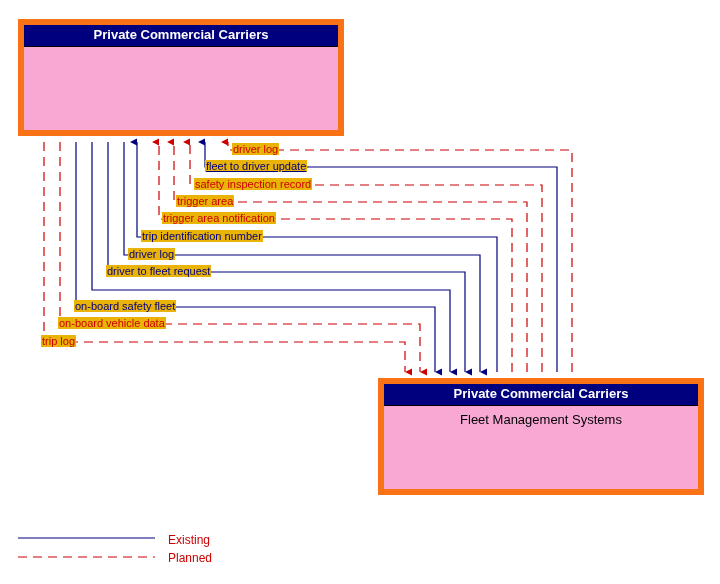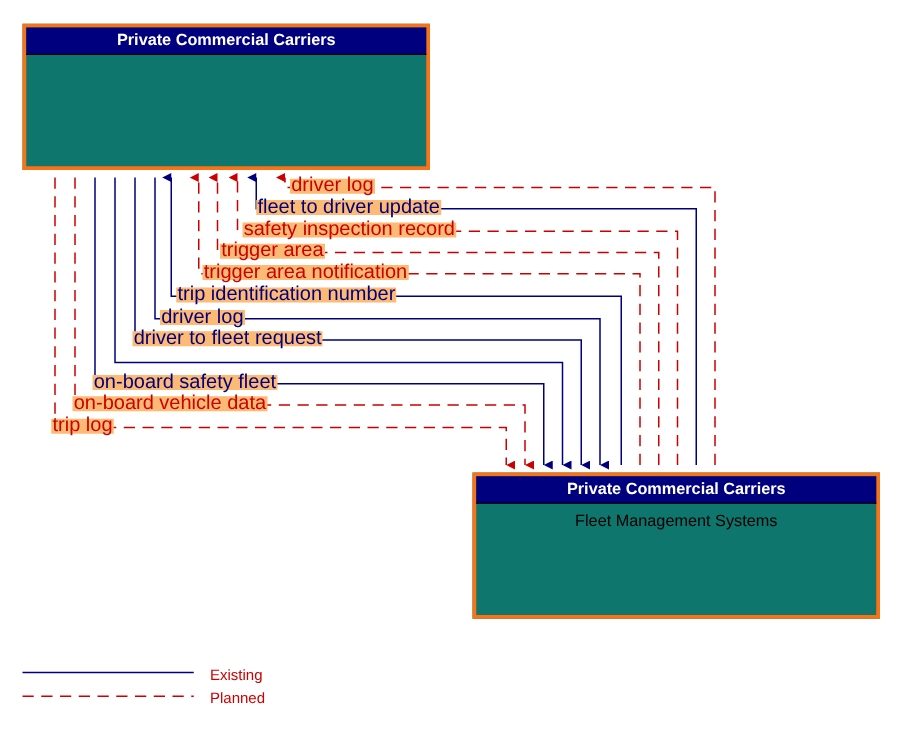--- a/index.html
+++ b/index.html
@@ -21,22 +21,22 @@
     height: 584px;
   }
   svg.layer {
     position: absolute;
     left: 0; top: 0;
     width: 720px;
     height: 584px;
   }
   .box {
     position: absolute;
-    border: 3px solid #f97316;
-    background: #0f766e;
+    border: 6px solid #f97316;
+    background: #f9a8d4;
     box-sizing: border-box;
   }
   .box-header {
     background: #00007f;
     color: #ffffff;
     font-size: 13px;
     font-weight: bold;
     text-align: center;
     padding: 3px 2px 4px 2px;
     border-bottom: 1px solid #000000;
@@ -56,24 +56,24 @@
     height: 117px;
   }
   #box-fleet-management {
     left: 378px;
     top: 378px;
     width: 326px;
     height: 117px;
   }
   .flow-label {
     position: absolute;
-    font-size: 16px;
+    font-size: 11px;
     line-height: 12px;
     white-space: nowrap;
-    background: #fdba74;
+    background: #eab308;
     padding: 0 1px;
   }
   .flow-label.planned { color: #cc0000; }
   .flow-label.existing { color: #00007f; }
   .legend-label {
     position: absolute;
     font-size: 12px;
     white-space: nowrap;
   }
   .legend-label.existing { color: #cc0000; }
@@ -149,21 +149,21 @@
   <div class="box" id="box-commercial-vehicles">
     <div class="box-header">Private Commercial Carriers</div>
   </div>
 
   <div class="box" id="box-fleet-management">
     <div class="box-header">Private Commercial Carriers</div>
     <div class="box-title">Fleet Management Systems</div>
   </div>
 
   <div class="flow-label planned" style="left:232px; top:143px;">driver log</div>
-  <div class="flow-label existing" style="left:205px; top:160px;">fleet to driver update</div>
+  <div class="flow-label existing" style="left:205px; top:160px;text-decoration:underline;">fleet to driver update</div>
   <div class="flow-label planned" style="left:194px; top:178px;">safety inspection record</div>
   <div class="flow-label planned" style="left:176px; top:195px;">trigger area</div>
   <div class="flow-label planned" style="left:162px; top:212px;">trigger area notification</div>
   <div class="flow-label existing" style="left:141px; top:230px;">trip identification number</div>
   <div class="flow-label existing" style="left:128px; top:248px;">driver log</div>
   <div class="flow-label existing" style="left:106px; top:265px;">driver to fleet request</div>
   <div class="flow-label existing" style="left:74px;  top:300px;">on-board safety fleet</div>
   <div class="flow-label planned" style="left:58px;  top:317px;">on-board vehicle data</div>
   <div class="flow-label planned" style="left:41px;  top:335px;">trip log</div>
 

